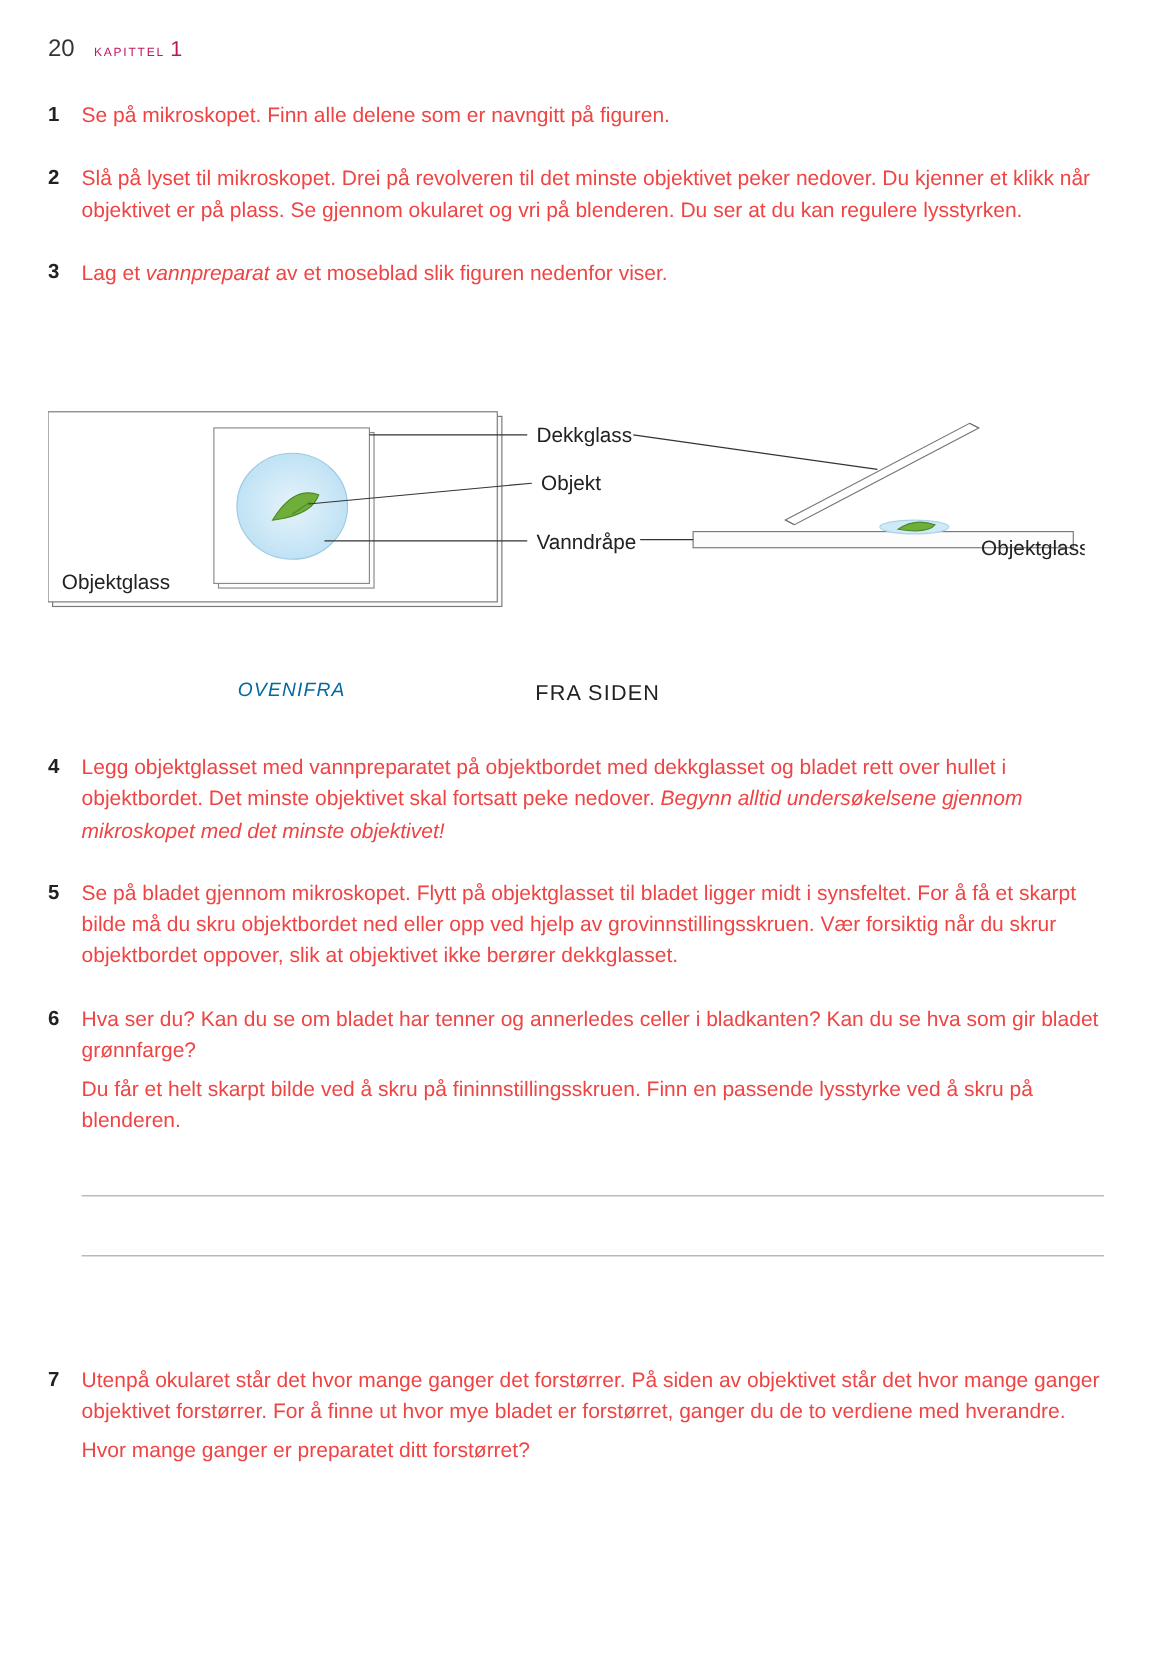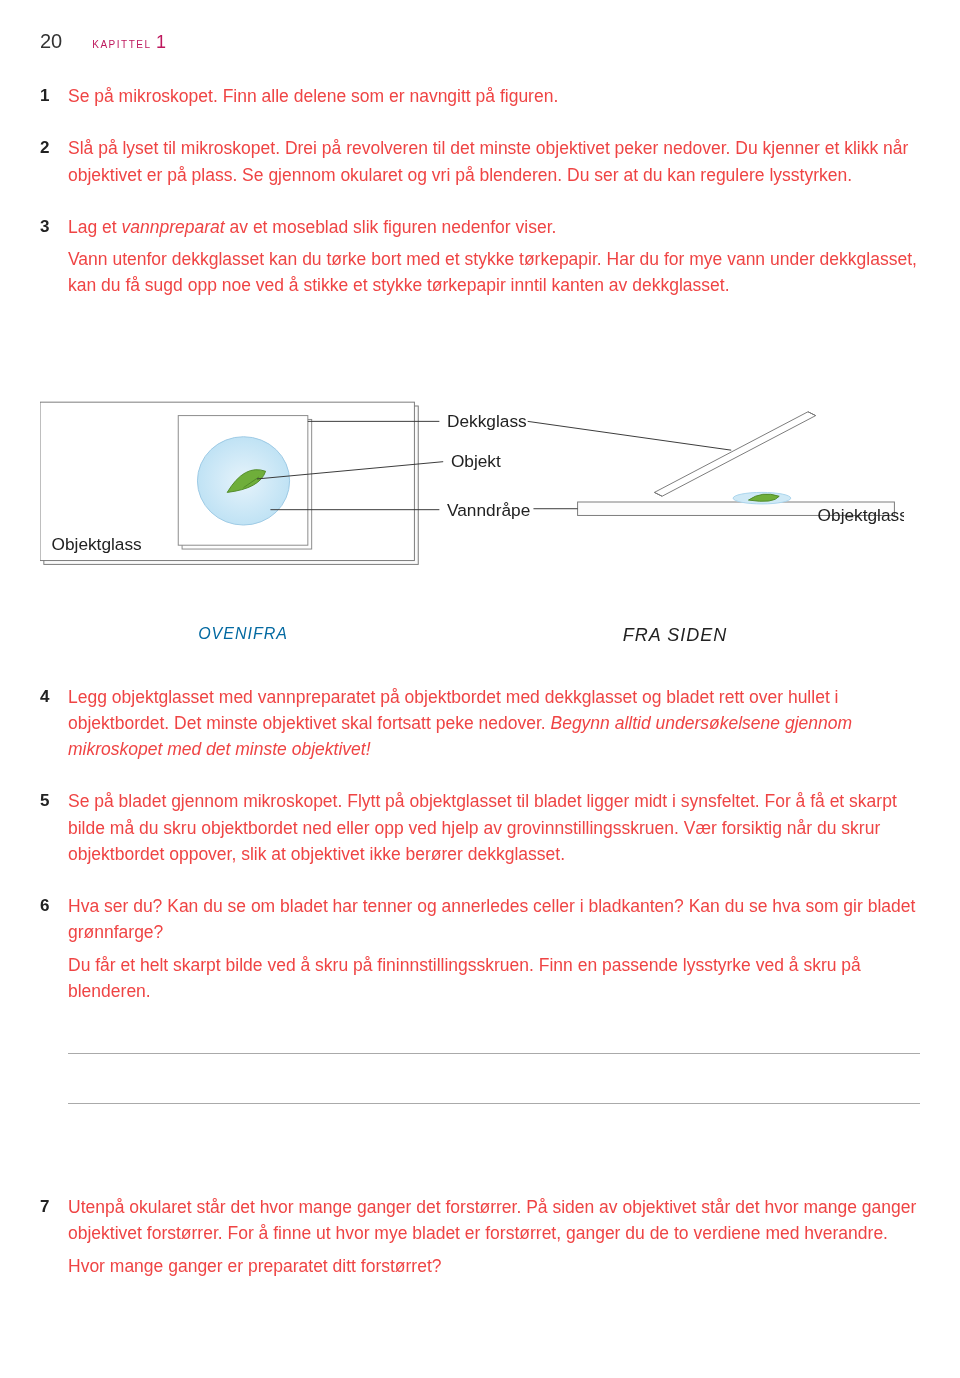--- a/index.html
+++ b/index.html
@@ -10,21 +10,21 @@
     font-family: "Segoe UI", Arial, sans-serif;
     color: #222;
     position: relative;
   }
   .page {
     padding: 30px 40px 40px 40px;
   }
   .header {
     display: flex;
     align-items: baseline;
-    gap: 30px;
+    gap: 16px;
     margin-bottom: 30px;
   }
   .page-num {
     font-size: 20px;
     color: #333;
     font-weight: 400;
   }
   .chapter {
     font-size: 14px;
     letter-spacing: 1.5px;
@@ -67,22 +67,21 @@
   .caption-left {
     flex: 0 0 47%;
     text-align: center;
     font-style: italic;
     font-size: 16px;
     letter-spacing: 1px;
     color: #0369a1;
   }
   .caption-right {
     flex: 1;
-    text-align: center;
-    font-style: italic;
+    text-align: left;
     font-size: 18px;
     letter-spacing: 1px;
     color: #222;
   }
   .answer-line {
     height: 36px;
     border-bottom: 1px solid #aaa;
     margin-top: 8px;
   }
   .answer-lines-2 .answer-line { margin-top: 14px; }
@@ -116,21 +115,20 @@
       <div class="item">
         <div class="item-num">2</div>
         <div class="item-body">
           <p><span>Slå på lyset til mikroskopet. Drei på revolveren til det minste objektivet peker nedover. Du kjenner et klikk når objektivet er på plass. Se gjennom okularet og vri på blenderen. Du ser at du kan regulere lysstyrken.</span></p>
         </div>
       </div>
       <div class="item">
         <div class="item-num">3</div>
         <div class="item-body">
           <p><span>Lag et </span><span class="em">vannpreparat</span><span> av et moseblad slik figuren nedenfor viser.</span></p>
-          <p><span>Vann utenfor dekkglasset kan du tørke bort med et stykke tørkepapir. Har du for mye vann under dekkglasset, kan du få sugd opp noe ved å stikke et stykke tørkepapir inntil kanten av dekkglasset.</span></p>
         </div>
       </div>
     </div>
 
   <div class="figure-wrap">
     <svg class="figure" viewBox="0 0 900 250">
 
       <g>
         <rect x="4" y="50" width="390" height="165" fill="#fafafa" stroke="#777" stroke-width="1"></rect>
         <rect x="0" y="46" width="390" height="165" fill="#fff" stroke="#777" stroke-width="1"></rect>

